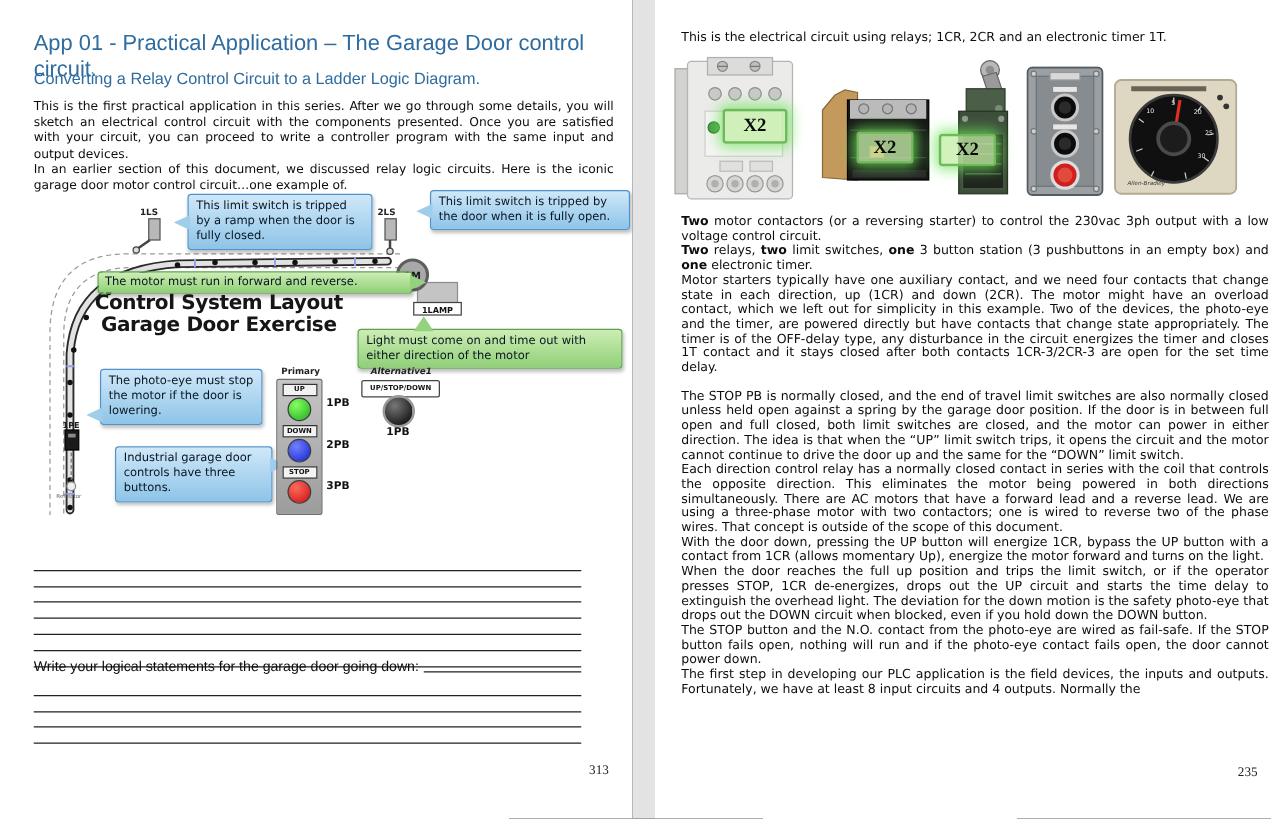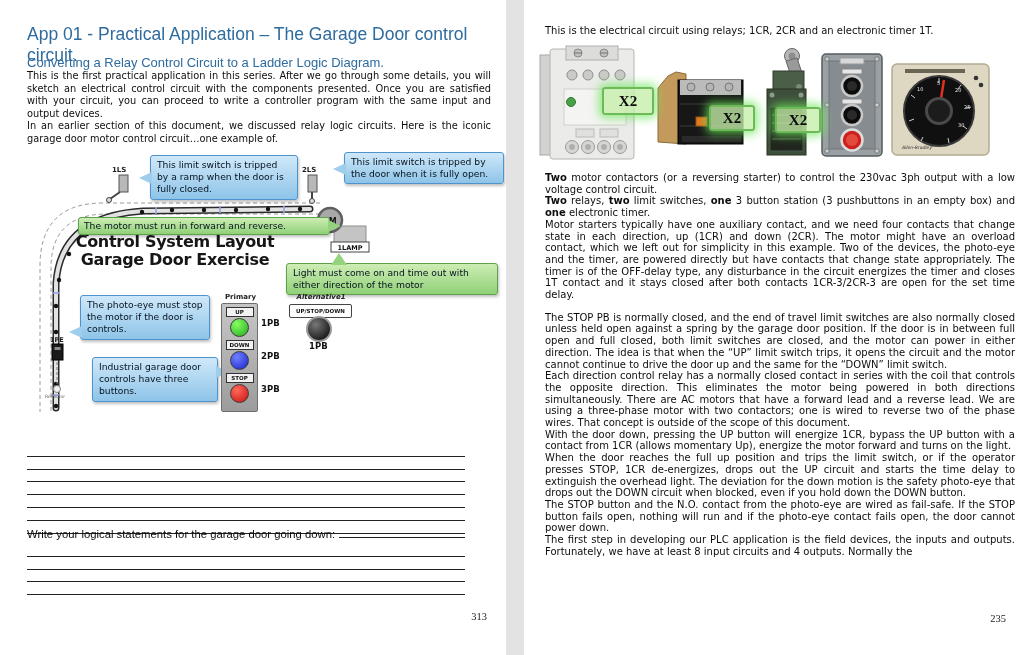--- a/index.html
+++ b/index.html
@@ -8,21 +8,21 @@
   .page{position:absolute;top:0;height:655px;background:#fff;}
   .page-left{left:0;width:506px;}
   .page-gap{position:absolute;left:506px;top:0;width:18px;height:655px;background:#e3e3e3;}
   .page-right{left:524px;width:500px;}
 
   
   .title{position:absolute;left:27px;top:24px;width:470px;font-family:"Liberation Sans",sans-serif;
          font-size:17.5px;font-weight:400;color:#2e6b9e;}
   .subtitle{position:absolute;left:27px;top:55px;width:470px;font-family:"Liberation Sans",sans-serif;
          font-size:13px;font-weight:400;color:#2e6b9e;}
-  .intro-par{position:absolute;left:27px;top:70px;width:464px;font-size:9.8px;line-height:12.6px;
+  .intro-par{position:absolute;left:27px;top:80px;width:464px;font-size:9.8px;line-height:12.6px;
          text-align:justify;color:#0d0d0d;}
   .intro-par p{margin:0;}
 
   
   .co{position:absolute;font-size:9.2px;line-height:12.2px;color:#06131f;padding:3px 6px;
       border-radius:3px;box-shadow:1px 2px 3px rgba(0,0,0,.25);}
   .co.blue{background:linear-gradient(#cfe8f9,#8ec4e8);border:1px solid #4f93ce;}
   .co.green{background:linear-gradient(#cdedb4,#90d078);border:1px solid #5da24a;}
   .tail{position:absolute;width:0;height:0;}
   .tail-left-blue{border-top:6px solid transparent;border-bottom:6px solid transparent;border-right:13px solid #9fcdec;left:-12px;}
@@ -57,21 +57,21 @@
   .answer-line{height:11.8px;border-bottom:1px solid #222;}
   .pagenum{position:absolute;font-family:"Liberation Serif",serif;font-size:10.5px;color:#222;}
 
   
   .r-intro{position:absolute;left:21px;top:25px;width:470px;font-size:10px;color:#0d0d0d;}
   .components{position:absolute;left:10px;top:42px;width:486px;height:130px;}
   .comp{position:absolute;}
   .x2{position:absolute;display:flex;align-items:center;justify-content:center;
       background:rgba(196,238,168,.78);border:2px solid #6dbb58;border-radius:3px;
       box-shadow:0 0 10px 3px rgba(110,230,90,.75);
-      font-family:"Liberation Serif",serif;font-weight:bold;font-size:15px;color:#0a0a0a;margin-left:24px;}
+      font-family:"Liberation Serif",serif;font-weight:bold;font-size:15px;color:#0a0a0a;}
   .r-text{position:absolute;left:21px;top:172px;width:470px;font-size:10px;line-height:11.7px;
       text-align:justify;color:#0d0d0d;}
   .r-text p{margin:0;}
   .spacer{height:11px;}
   .dial-num{position:absolute;font-size:5px;color:#e8e8e8;}
   .timer-brand{position:absolute;left:10px;top:78px;font-size:4.5px;font-style:italic;color:#333;}
 </style>
 </head>
 <body>
 
@@ -175,21 +175,21 @@
     <div class="diagram-heading">
       <div>Control System Layout</div>
       <div>Garage Door Exercise</div>
     </div>
     <div class="co green" style="left:286px;top:263px;width:198px;">
       <span class="tail tail-up-green" style="left:44px;"></span>
       <span>Light must come on and time out with either direction of the motor</span>
     </div>
     <div class="co blue" style="left:80px;top:295px;width:116px;">
       <span class="tail tail-left-blue" style="top:30px;"></span>
-      <span>The photo-eye must stop the motor if the door is controls.</span>
+      <span>The photo-eye must stop the motor if the door is lowering.</span>
     </div>
     <div class="co blue" style="left:92px;top:357px;width:112px;">
       <span class="tail tail-right-blue" style="top:8px;"></span>
       <span>Industrial garage door controls have three buttons.</span>
     </div>
 
     <div class="tiny-label" style="left:222px;top:293px;width:34px;text-align:right;">Primary</div>
     <div class="panel">
       <div class="strip">UP</div>
       <div class="pbtn up"></div>

